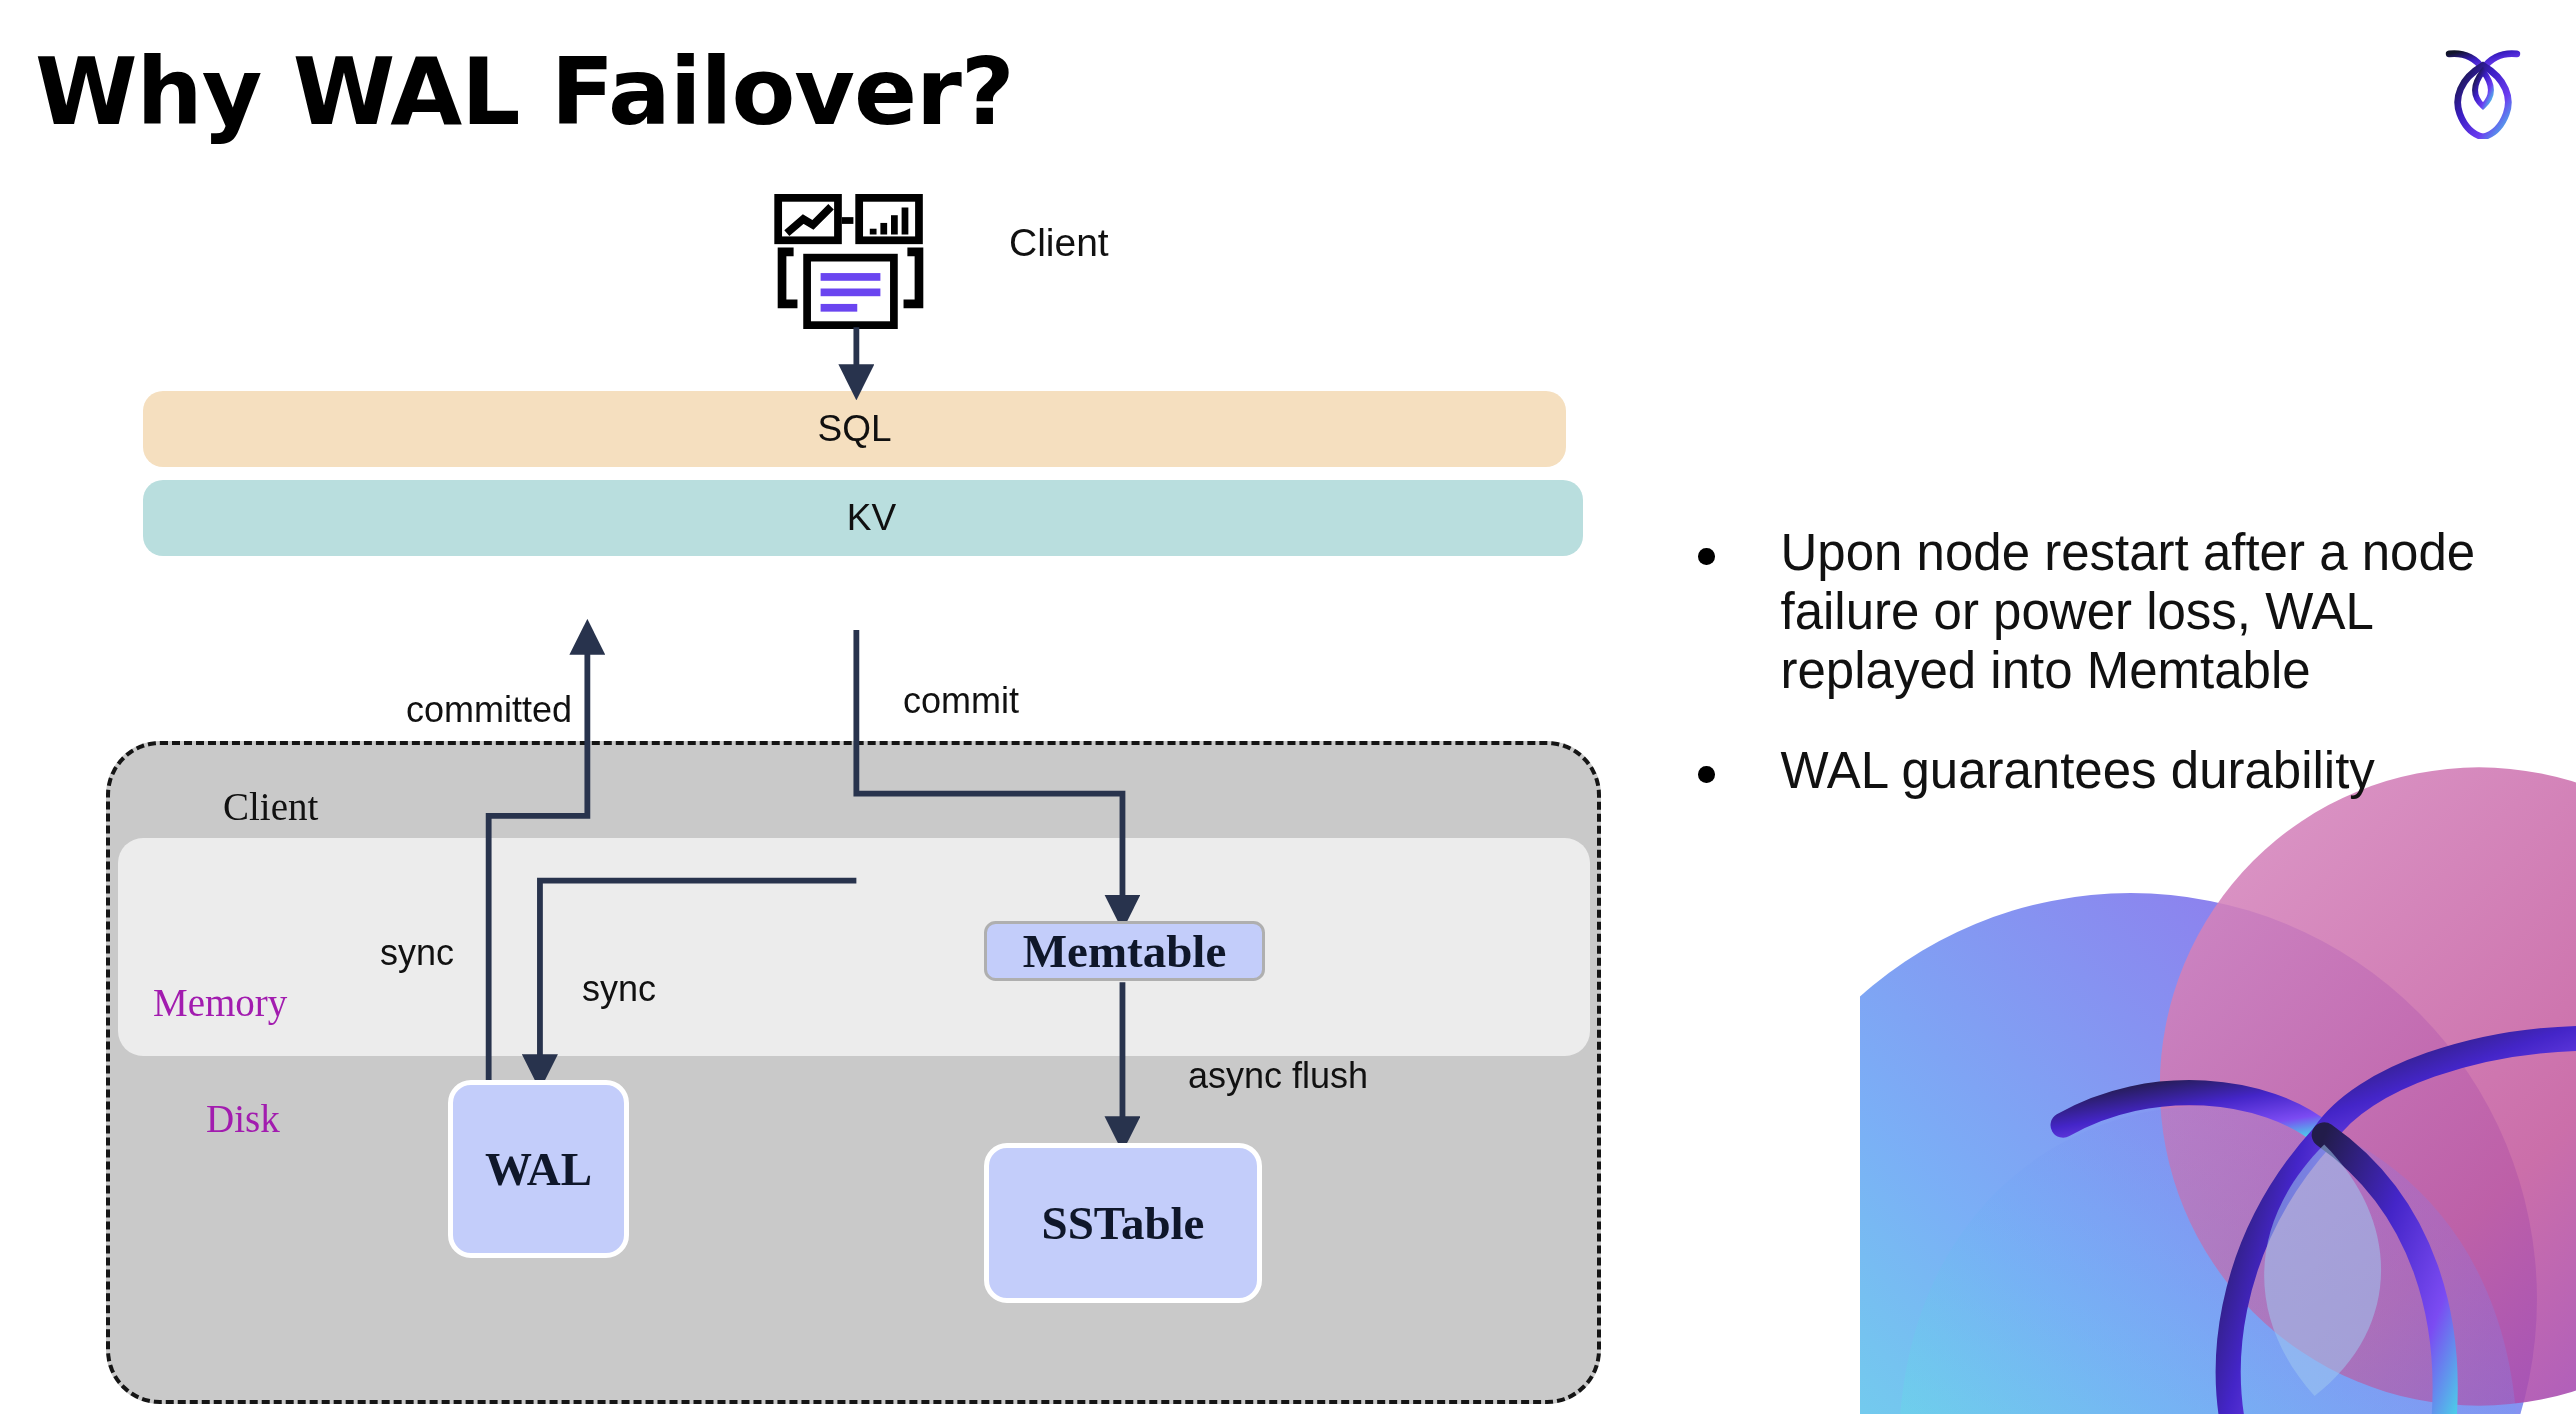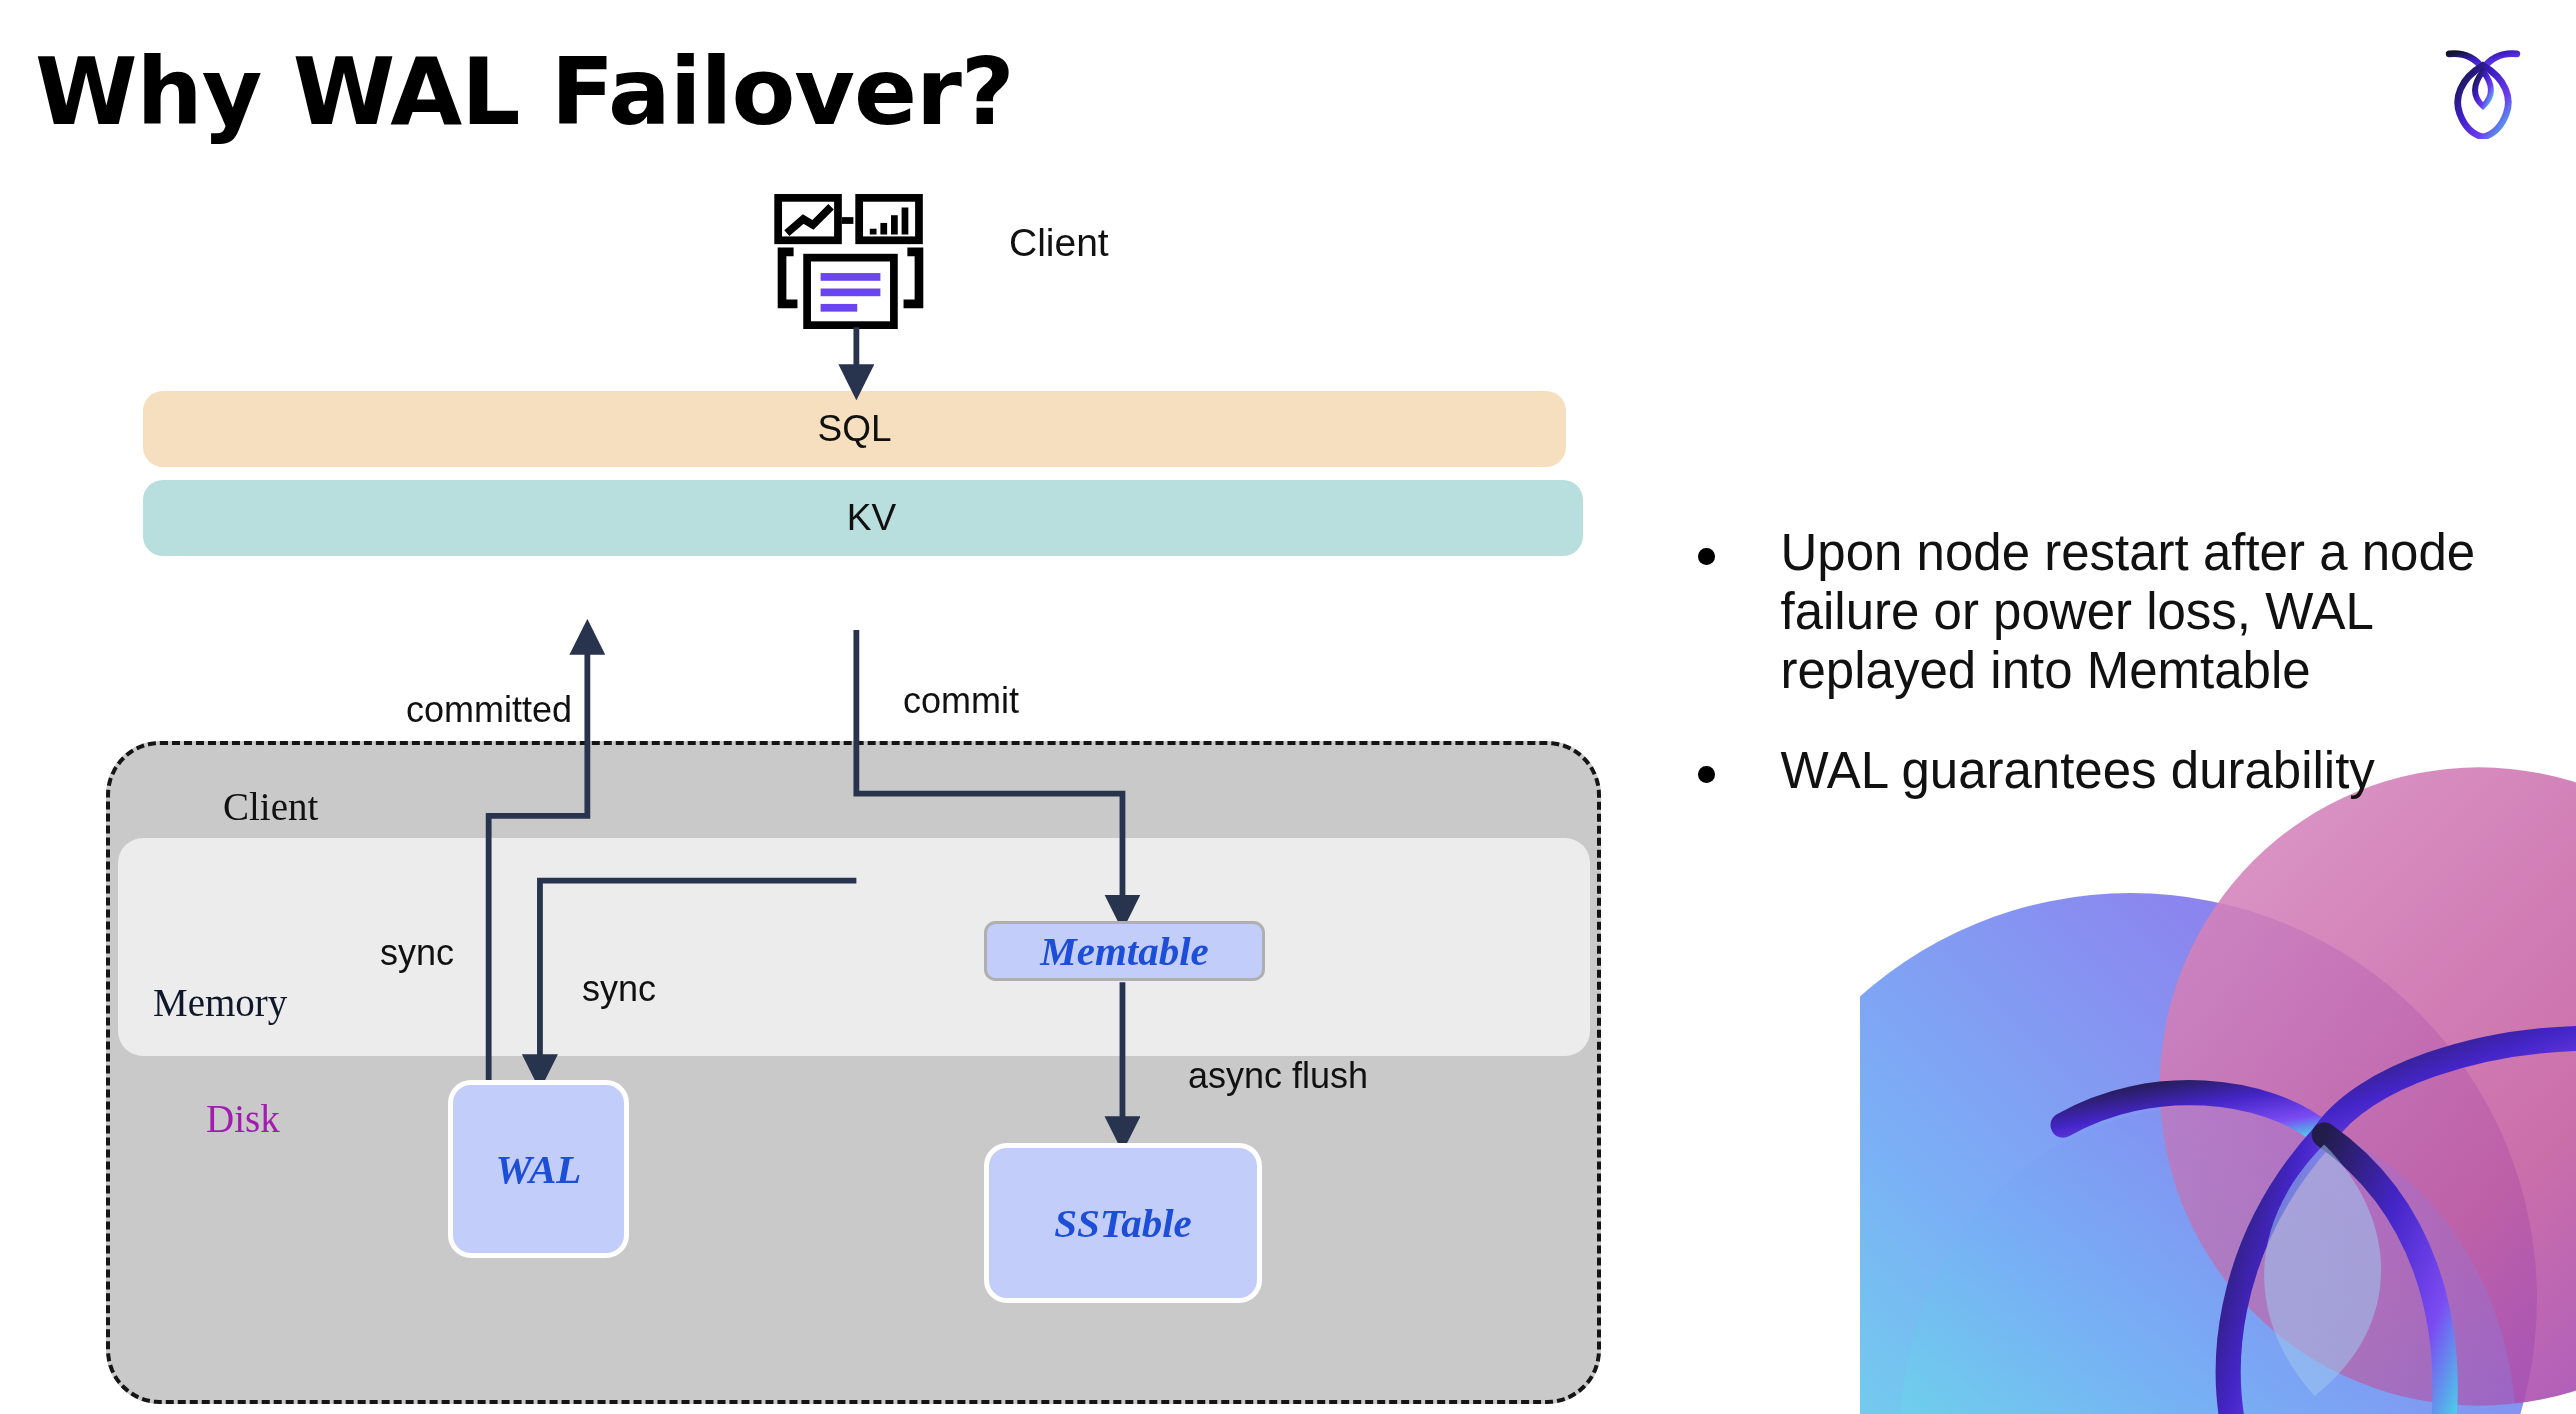--- a/index.html
+++ b/index.html
@@ -124,44 +124,43 @@
     background: #ECECEC;
     border-radius: 25px;
     box-sizing: border-box;
   }
   #memory-label {
     position: absolute;
     left: 153px;
     top: 980px;
     font-family: "Liberation Serif", serif;
     font-size: 39px;
-    color: #0f172a;
+    color: #a21caf;
   }
   #disk-label {
     position: absolute;
     left: 206px;
     top: 1096px;
     font-family: "Liberation Serif", serif;
     font-size: 39px;
     color: #a21caf;
   }
 
   
   .node-box {
     position: absolute;
     background: #C3CDFA;
     display: flex;
     align-items: center;
     justify-content: center;
     font-family: "Liberation Serif", serif;
     font-weight: bold;
-    font-size: 41px;
-    color: #1d4ed8;
+    font-size: 47px;
+    color: #0f172a;
     box-sizing: border-box;
-    font-style: italic;
   }
   #node-wal {
     left: 448px; top: 1080px;
     width: 181px; height: 178px;
     border: 5.8px solid #FFFFFF;
     border-radius: 23px;
   }
   #node-memtable {
     left: 984px; top: 921px;
     width: 281px; height: 60px;

